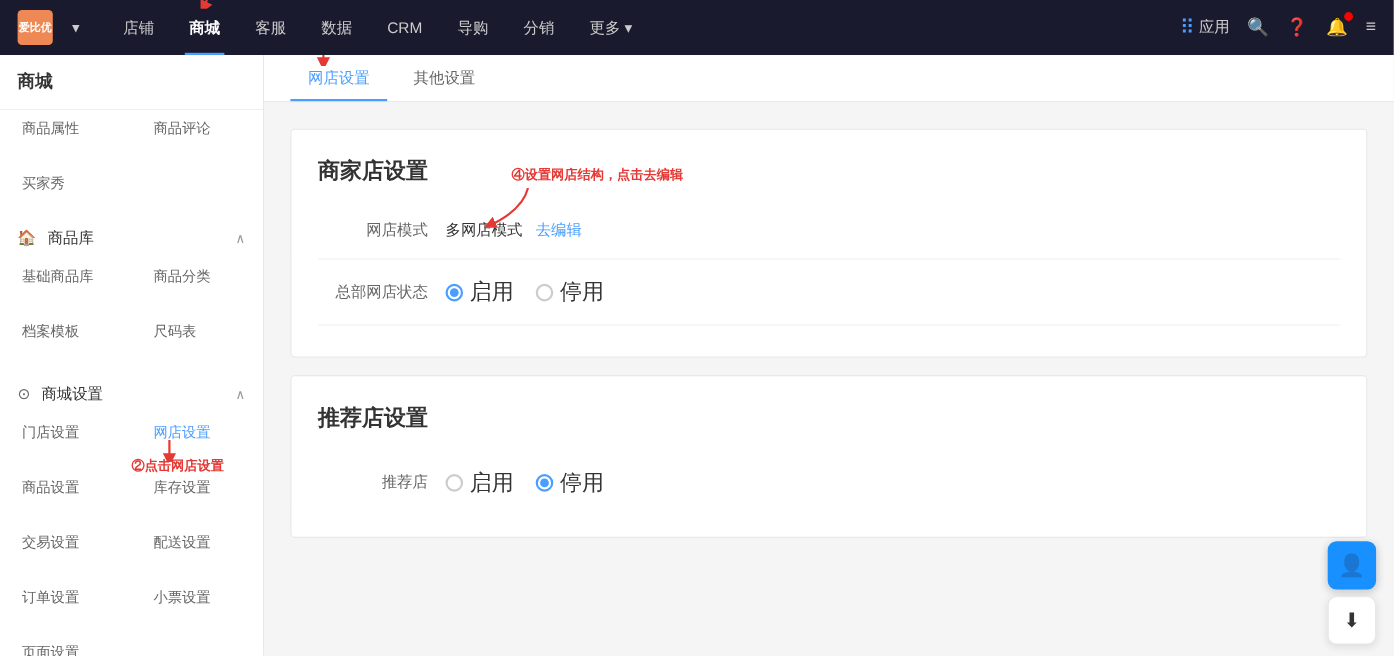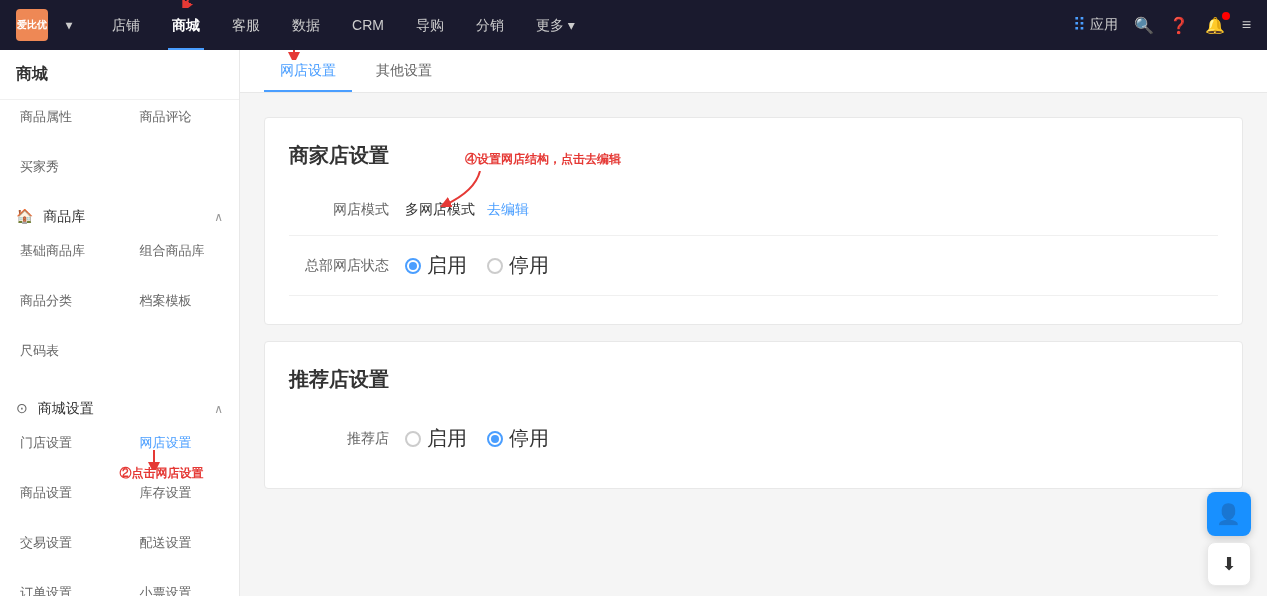--- a/index.html
+++ b/index.html
@@ -226,21 +226,20 @@
     <div class="sidebar-section">
       <div class="sidebar-section-header">
         <span>
           <span class="section-icon">🏠</span>
           <span>商品库</span>
         </span>
         <span class="arrow">∧</span>
       </div>
       <div class="sidebar-grid">
         <div class="sidebar-item">基础商品库</div>
-        <div class="sidebar-item">组合商品库</div>
         <div class="sidebar-item">商品分类</div>
         <div class="sidebar-item">档案模板</div>
         <div class="sidebar-item">尺码表</div>
       </div>
     </div>
 
     <div class="sidebar-section">
       <div class="sidebar-section-header">
         <span>
           <span class="section-icon">⊙</span>

